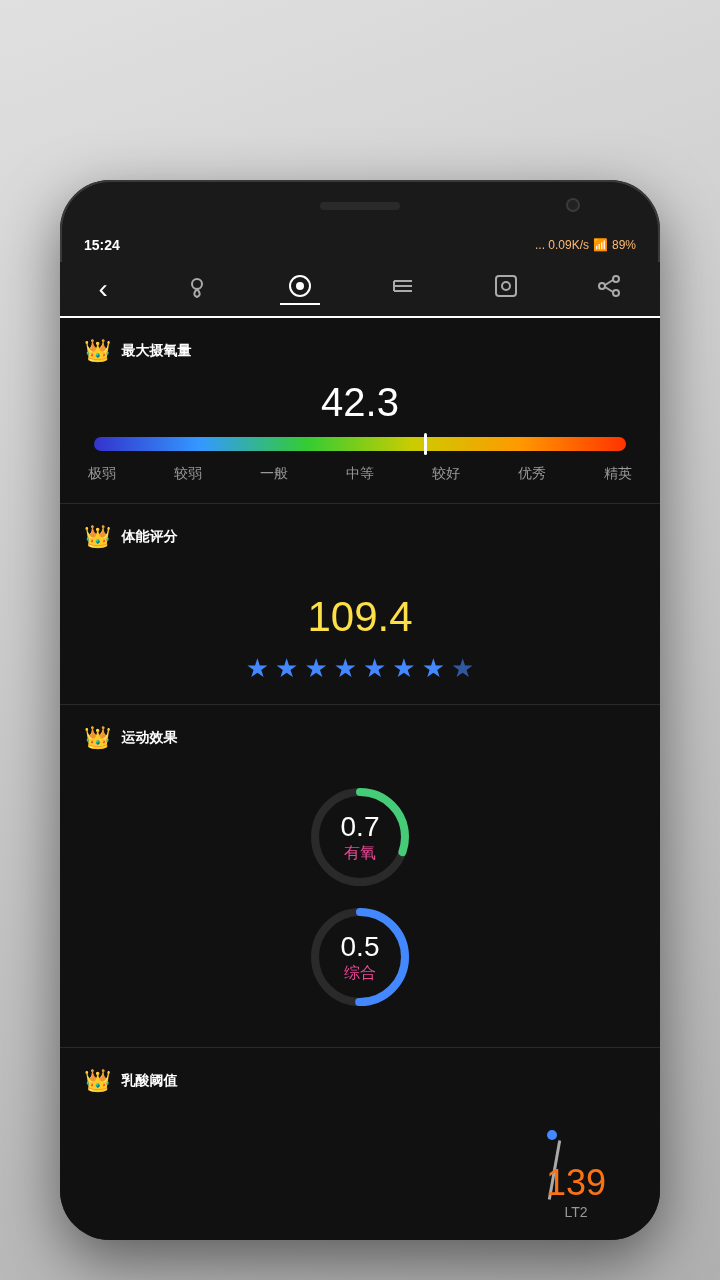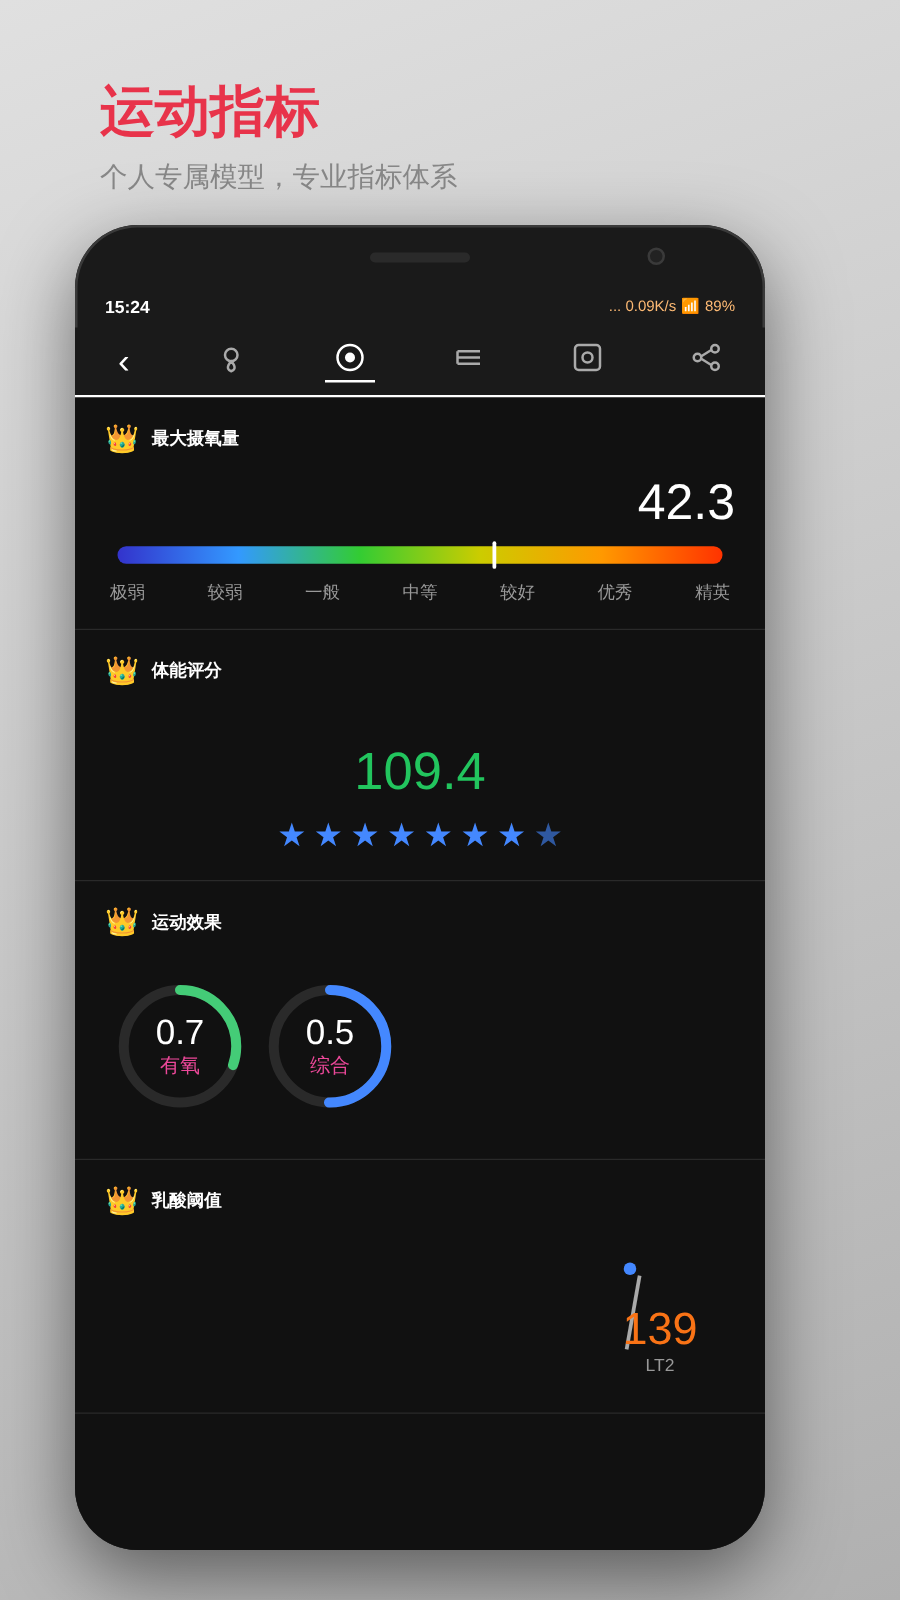--- a/index.html
+++ b/index.html
@@ -36,21 +36,21 @@
       font-size: 22px;
       color: #888;
       margin-top: 8px;
     }
 
     
     .phone {
       position: absolute;
       top: 180px;
       left: 60px;
-      width: 552px;
+      width: 600px;
       height: 1060px;
       background: #1a1a1a;
       border-radius: 50px;
       box-shadow: 0 20px 60px rgba(0,0,0,0.5), inset 0 0 0 2px #3a3a3a;
       overflow: hidden;
     }
 
     
     .speaker {
       position: absolute;
@@ -158,21 +158,21 @@
       font-size: 22px;
     }
     .section-label {
       color: #fff;
       font-size: 14px;
       font-weight: 600;
     }
 
     
     .vo2-value {
-      text-align: right;
+      text-align: center;
       color: #fff;
       font-size: 40px;
       font-weight: 300;
       margin-bottom: 12px;
     }
 
     .rainbow-bar-container {
       position: relative;
       margin: 0 10px 14px;
     }
@@ -196,21 +196,21 @@
       padding: 0 4px;
     }
     .bar-label {
       color: #999;
       font-size: 14px;
     }
 
     
     .fitness-value {
       text-align: center;
-      color: #22c55e;
+      color: #fde047;
       font-size: 42px;
       font-weight: 300;
       margin-bottom: 12px;
       margin-top: 43px;
     }
 
     .stars-row {
       display: flex;
       justify-content: center;
       gap: 6px;
@@ -220,22 +220,23 @@
       font-size: 26px;
     }
     .star.half {
       color: #4488ff;
       opacity: 0.6;
     }
 
     
     .effect-circles {
       display: flex;
-      justify-content: flex-start;
+      justify-content: flex-end;
       padding: 10px 0;
+      flex-direction: column;
     }
 
     .effect-circle {
       display: flex;
       flex-direction: column;
       align-items: center;
       gap: 8px;
     }
 
     .circle-container {
@@ -348,24 +349,20 @@
     .nav-back {
       font-size: 28px;
       color: #fff;
     }
   </style>
 </head>
 <body>
 
 <div class="page-bg">
 
-  <div class="top-text">
-    <div class="top-title">运动指标</div>
-    <div class="top-subtitle">个人专属模型，专业指标体系</div>
-  </div>
 
   <div class="phone">
     <div class="speaker"></div>
     <div class="camera"></div>
 
     <div class="status-bar">
       <span class="status-time">15:24</span>
       <div class="status-right">
         <span>... 0.09K/s</span>
         <span>📶</span>

